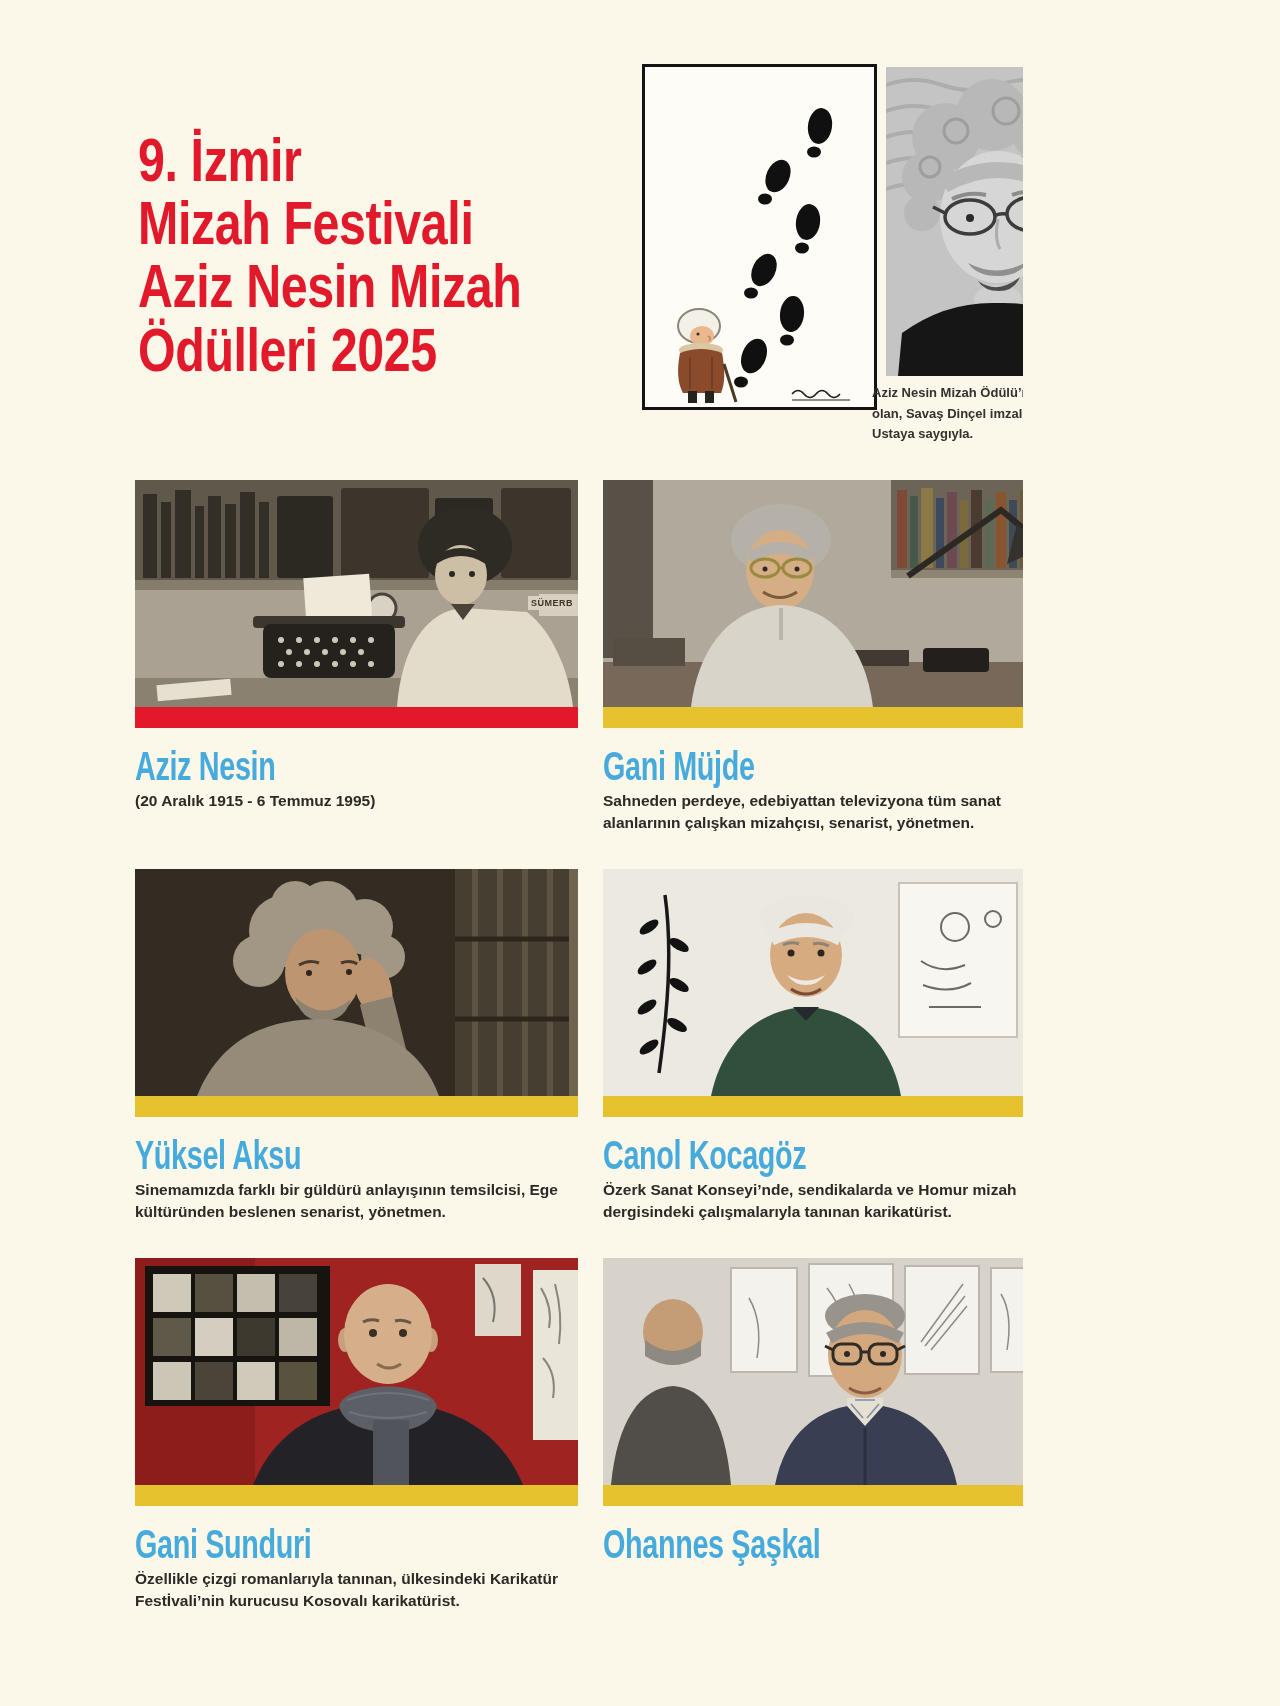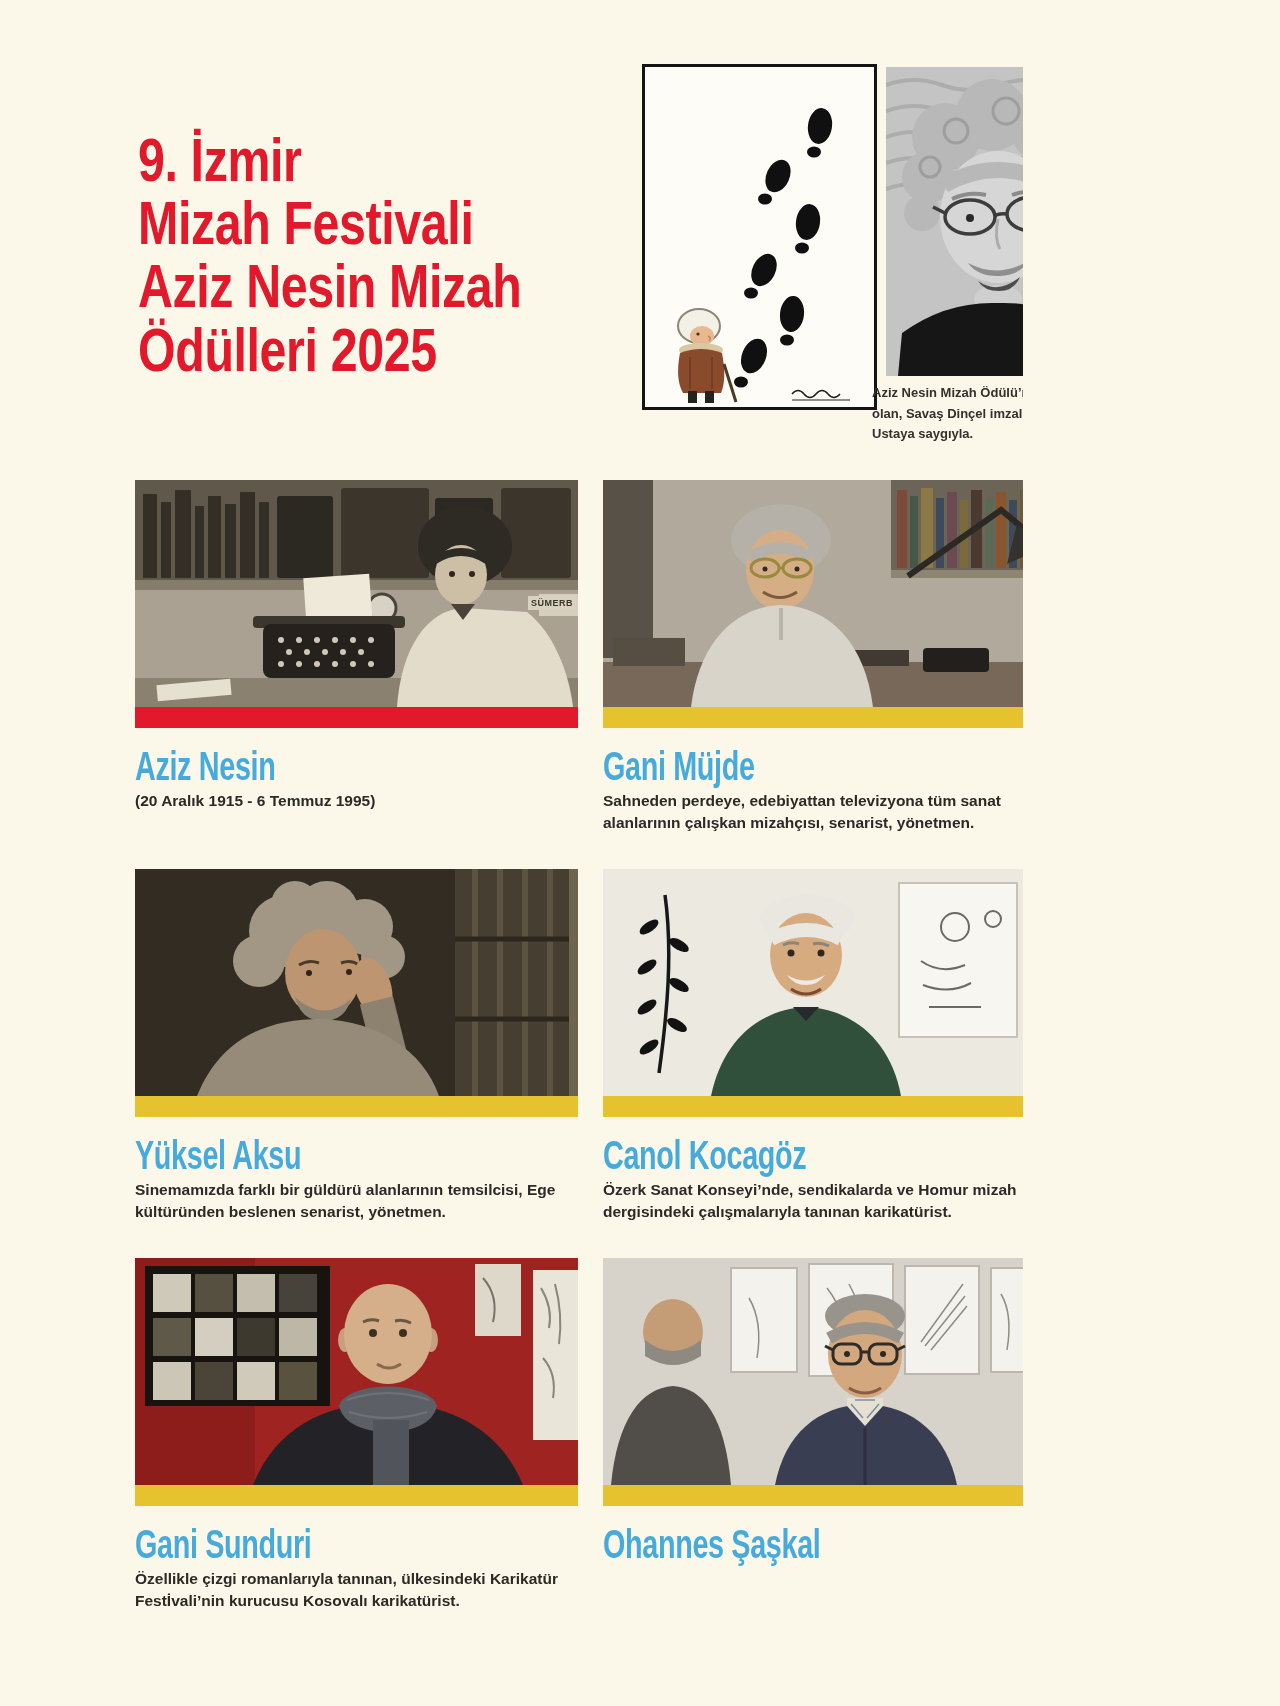--- a/index.html
+++ b/index.html
@@ -276,21 +276,21 @@
           <circle cx="174" cy="104" r="3" fill="#30241a"></circle>
             <circle cx="214" cy="103" r="3" fill="#30241a"></circle>
           <path d="M160,128 q28,26 56,2 q-6,22 -28,22 q-22,0 -28,-24 z" fill="#8d8372"></path>
           <ellipse cx="238" cy="118" rx="18" ry="30" fill="#bd9571" transform="rotate(-18 238 118)"></ellipse>
           <rect x="236" y="130" width="34" height="97" fill="#8d8270" transform="rotate(-14 253 178)"></rect>
           <path d="M62,227 C84,172 128,150 186,150 C244,152 288,182 304,227 Z" fill="#968b78"></path>
         </svg>
       </div>
       <div class="bar" style="background-color: rgb(230, 194, 47);"></div>
       <h2 class="name">Yüksel Aksu</h2>
-      <p class="desc">Sinemamızda farklı bir güldürü alanlarının temsilcisi, Ege kültüründen beslenen senarist, yönetmen.</p>
+      <p class="desc">Sinemamızda farklı bir güldürü anlayışının temsilcisi, Ege kültüründen beslenen senarist, yönetmen.</p>
     </article>
 
     <article class="card">
       <div class="photo">
         <svg viewBox="0 0 443 227">
           <rect width="443" height="227" fill="#ece9e1"></rect>
           <path d="M62,26 C70,84 64,146 56,204" stroke="#181818" stroke-width="3.5" fill="none"></path>
           <g fill="#121212">
             <ellipse cx="46" cy="58" rx="11" ry="5" transform="rotate(-35 46 58)"></ellipse>
             <ellipse cx="76" cy="76" rx="11" ry="5" transform="rotate(30 76 76)"></ellipse>

